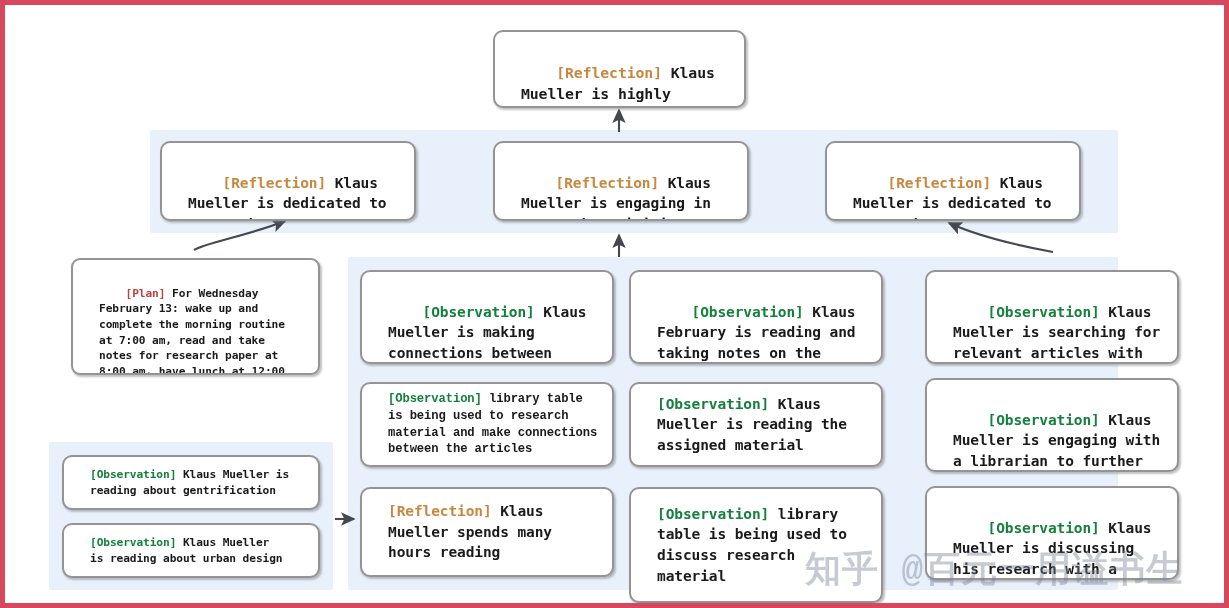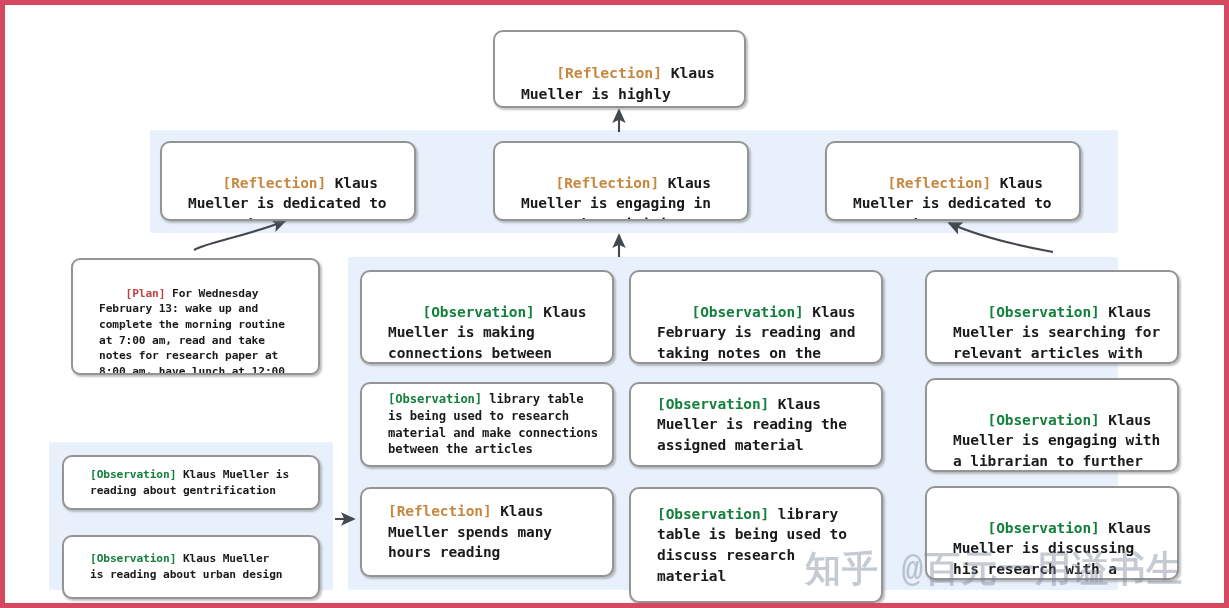--- a/index.html
+++ b/index.html
@@ -137,33 +137,33 @@
 pm, write down ideas or
 brainstorm potential
 solutions at 1:00 pm, [...]</span>
   </div>
 
   <div class="node fs-xs v-center" style="left:57px; top:450px; width:258px; height:55px;align-items:center;">
     <div><span class="tag tag-observation">[Observation]</span><span> Klaus Mueller is
 reading about gentrification</span></div>
   </div>
 
-  <div class="node fs-xs v-center" style="left:57px; top:518px; width:258px; height:64px;margin-top:12px;">
+  <div class="node fs-xs v-center" style="left:57px; top:518px; width:258px; height:55px;">
     <div><span class="tag tag-observation">[Observation]</span><span> Klaus Mueller
 is reading about urban design</span></div>
   </div>
 
   <div class="node fs-md" style="left:355px; top:265px; width:254px; height:94px;">
     <span class="tag tag-observation">[Observation]</span><span> Klaus
 Mueller is making
 connections between
 the articles</span>
   </div>
 
-  <div class="node fs-sm v-center" style="left:355px; top:377px; width:254px; height:85px;">
+  <div class="node fs-sm v-center" style="left:355px; top:377px; width:254px; height:85px;font-family:Liberation Mono, monospace;">
     <div><span class="tag tag-observation">[Observation]</span><span> library table
 is being used to research
 material and make connections
 between the articles</span></div>
   </div>
 
   <div class="node fs-md v-center" style="left:355px; top:482px; width:254px; height:90px;">
     <div><span class="tag tag-reflection">[Reflection]</span><span> Klaus
 Mueller spends many
 hours reading</span></div>

